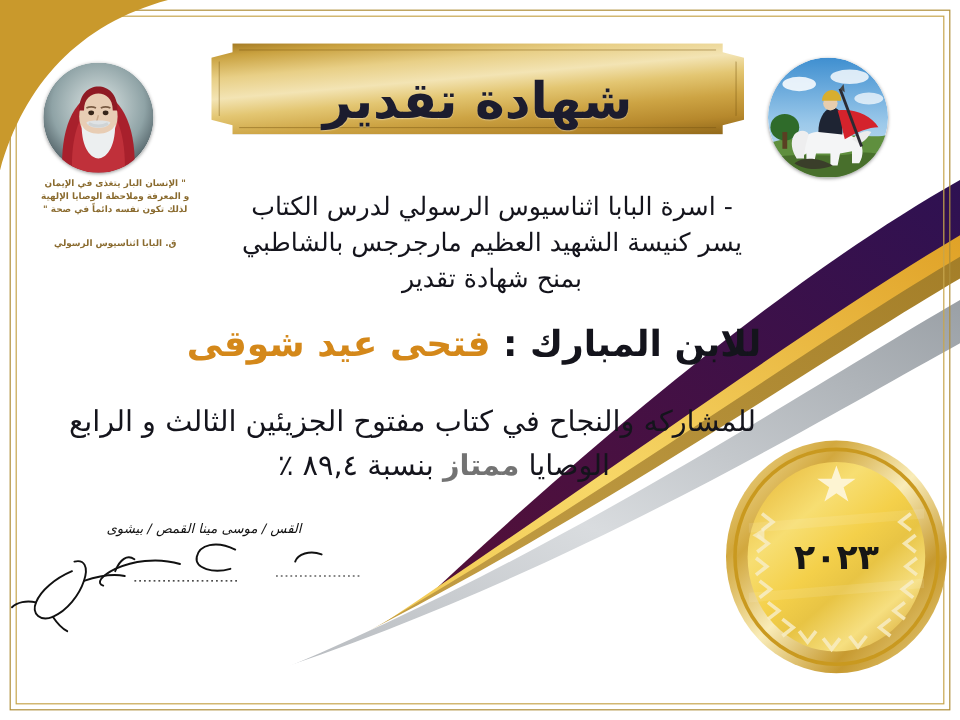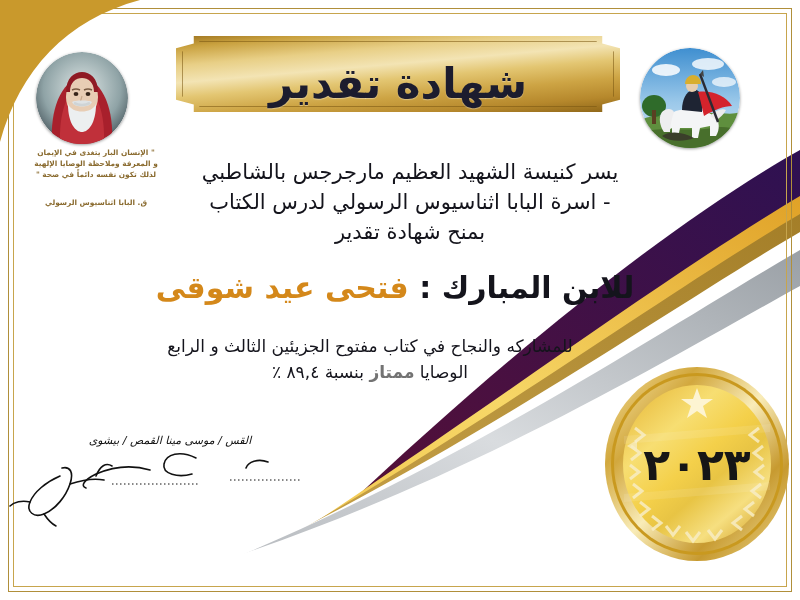--- a/index.html
+++ b/index.html
@@ -131,21 +131,21 @@
   }
   .recipient-name{color:#d4881a;}
 
   .detail-text{
     position:absolute;
     left:110px;top:333px;
     width:520px;
     z-index:21;
     text-align:center;
     color:#14141c;
-    font-size:17px;
+    font-size:24px;
     line-height:1.55;
   }
   .detail-text div{white-space:nowrap;}
   .grade-word{color:#737373;font-weight:bold;}
 
   
   .sign-block{
     position:absolute;
     left:20px;top:432px;
     width:300px;
@@ -171,21 +171,21 @@
     position:absolute;
     left:604px;top:366px;
     width:186px;height:196px;
     z-index:30;
   }
   .year-text{
     position:absolute;
     left:0;right:0;top:50%;
     transform:translateY(-50%);
     text-align:center;
-    font-size:44px;
+    font-size:29px;
     font-weight:bold;
     color:#161616;
     letter-spacing:2px;
     z-index:3;
   }
 </style>
 </head>
 <body>
 
 <div id="certificate">
@@ -328,22 +328,22 @@
       <path d="M22,88 C30,82 44,84 54,90 C44,94 30,94 22,88 Z" fill="#3a3e2a"></path>
     </svg>
   </div>
 
   <div class="banner">
     <div class="banner-shape"></div>
     <div class="banner-title">شهادة تقدير</div>
   </div>
 
   <div class="body-text">
+    <div>- اسرة البابا اثناسيوس الرسولي لدرس الكتاب</div>
     <div>يسر كنيسة الشهيد العظيم مارجرجس بالشاطبي</div>
-    <div>- اسرة البابا اثناسيوس الرسولي لدرس الكتاب</div>
     <div>بمنح شهادة تقدير</div>
   </div>
 
   <div class="recipient-line">
     <span>للابن المبارك :</span>
     <span class="recipient-name">فتحى عيد شوقى</span>
   </div>
 
   <div class="detail-text">
     <div>للمشاركه والنجاح في كتاب مفتوح الجزيئين الثالث و الرابع</div>

